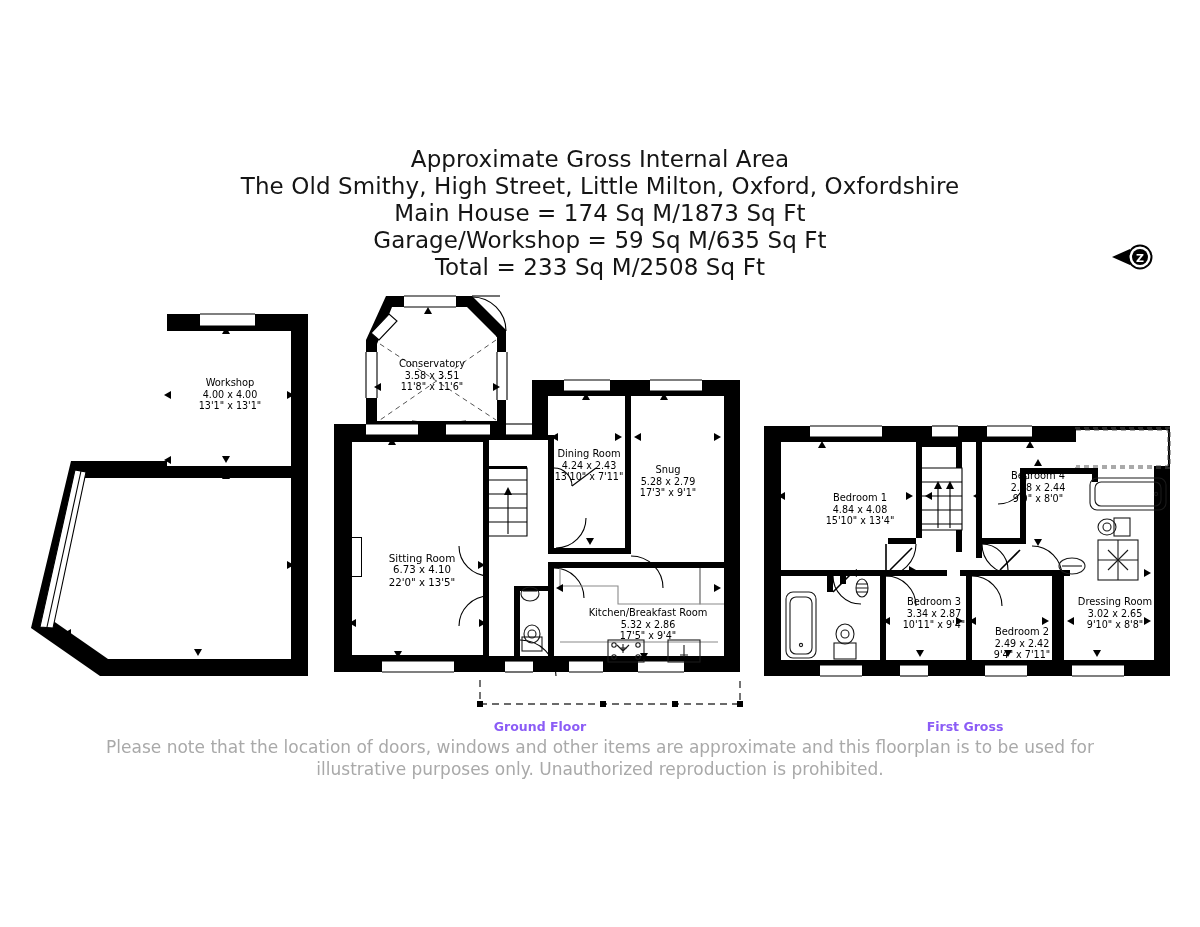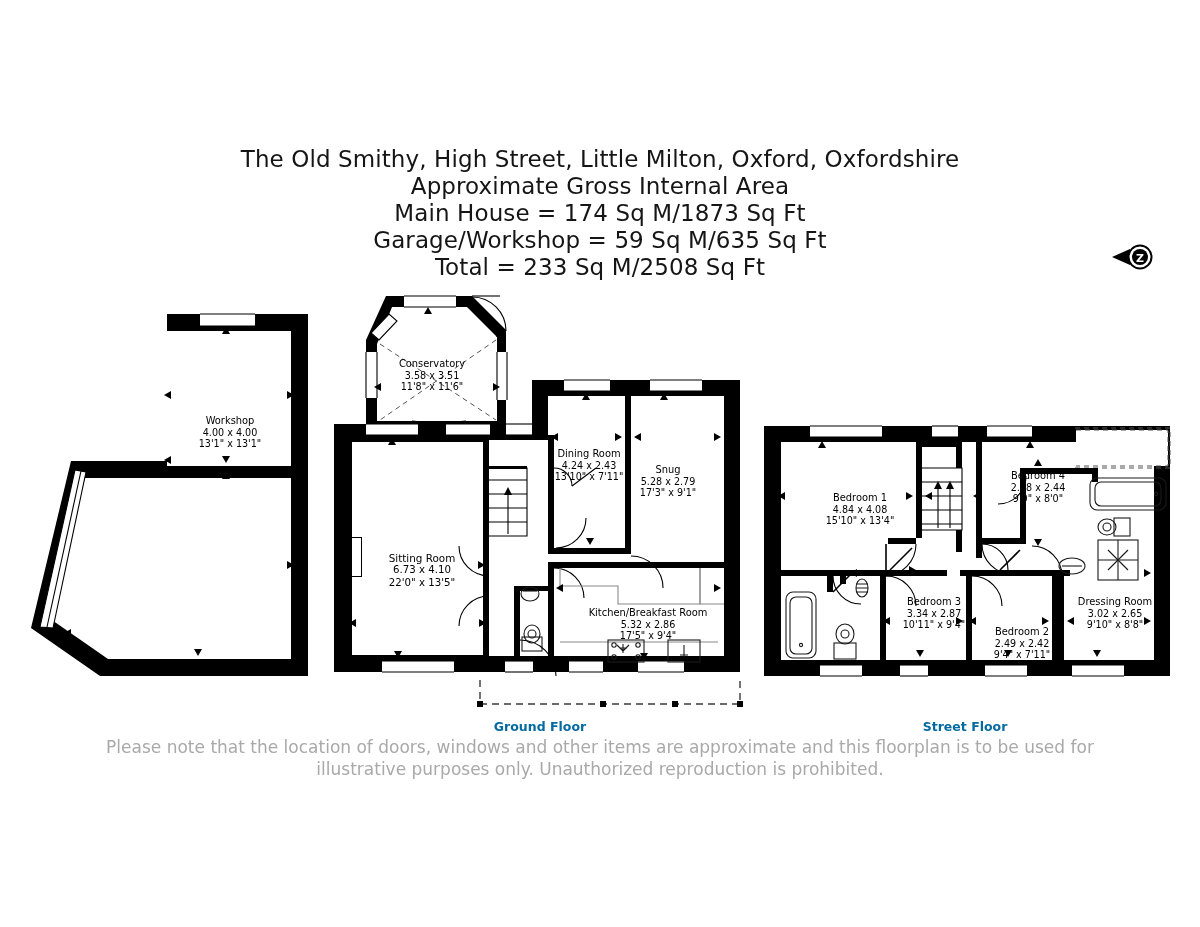--- a/index.html
+++ b/index.html
@@ -16,21 +16,21 @@
     position:absolute;left:0;top:146px;width:1200px;
     text-align:center;line-height:27px;
     font-size:23px;letter-spacing:.1px;color:#151515;
     font-family:"DejaVu Sans","Liberation Sans",sans-serif;
     font-weight:400;
   }
   #heading .ln{display:block;white-space:nowrap;}
 
   
   .floor-caption{
-    position:absolute;font-size:12.5px;font-weight:bold;color:#0369a1;
+    position:absolute;font-size:12.5px;font-weight:bold;color:#8b5cf6;
     text-align:center;white-space:nowrap;
     font-family:"DejaVu Sans","Liberation Sans",sans-serif;
   }
   #cap-ground{left:430px;top:719px;width:220px;}
   #cap-first{left:855px;top:719px;width:220px;}
 
   
   #disclaimer{
     position:absolute;left:60px;top:736px;width:1080px;
     text-align:center;font-size:17px;line-height:22px;color:#a9a9a9;
@@ -63,22 +63,22 @@
   .rlabel .d2{display:block;}
   .rlabel.big{line-height:12.4px;font-size:10.2px;margin-top:16px;}
   .rlabel.big .nm{font-size:10.4px;}
 </style>
 </head>
 <body>
 
 <div id="stage">
 
   <div id="heading">
+    <span class="ln">Approximate Gross Internal Area</span>
     <span class="ln">The Old Smithy, High Street, Little Milton, Oxford, Oxfordshire</span>
-    <span class="ln">Approximate Gross Internal Area</span>
     <span class="ln">Main House = 174 Sq M/1873 Sq Ft</span>
     <span class="ln">Garage/Workshop = 59 Sq M/635 Sq Ft</span>
     <span class="ln">Total = 233 Sq M/2508 Sq Ft</span>
   </div>
 
   <svg id="compass" viewBox="0 0 46 34">
     <path class="wall" d="M2 17 L20 9 L20 25 Z"></path>
     <circle cx="30" cy="17" r="11.5" fill="#fff" stroke="#000" stroke-width="2"></circle>
     <circle cx="30" cy="17" r="8" fill="#000"></circle>
     <text x="30" y="21.5" text-anchor="middle" font-size="11" font-weight="bold" fill="#fff" font-family="DejaVu Sans, sans-serif">Z</text>
@@ -402,21 +402,21 @@
       <path class="arr" d="M1067 621 l7 4 l0 -8 Z"></path>
       <path class="arr" d="M1151 621 l-7 4 l0 -8 Z"></path>
       <path class="arr" d="M1097 657 l4 -7 l-8 0 Z"></path>
       <path class="arr" d="M1151 573 l-7 4 l0 -8 Z"></path>
       <path class="arr" d="M850 573 l7 4 l0 -8 Z"></path>
       <path class="arr" d="M1030 441 l4 7 l-8 0 Z"></path>
       <path class="arr" d="M916 570 l-7 4 l0 -8 Z"></path>
     </g>
   </svg>
 
-  <div class="rlabel" style="left:155px;top:377px;width:150px;margin-top:38px;">
+  <div class="rlabel" style="left:155px;top:377px;width:150px;">
     <span class="nm">Workshop</span>
     <span class="d1">4.00 x 4.00</span>
     <span class="d2">13'1" x 13'1"</span>
   </div>
 
 
   <div class="rlabel" style="left:362px;top:358px;width:140px;">
     <span class="nm">Conservatory</span>
     <span class="d1">3.58 x 3.51</span>
     <span class="d2">11'8" x 11'6"</span>
@@ -470,17 +470,17 @@
     <span class="d2">9'4" x 7'11"</span>
   </div>
 
   <div class="rlabel" style="left:1060px;top:596px;width:110px;">
     <span class="nm">Dressing Room</span>
     <span class="d1">3.02 x 2.65</span>
     <span class="d2">9'10" x 8'8"</span>
   </div>
 
   <div class="floor-caption" id="cap-ground">Ground Floor</div>
-  <div class="floor-caption" id="cap-first">Street Floor</div>
+  <div class="floor-caption" id="cap-first">First Gross</div>
 
   <div id="disclaimer">Please note that the location of doors, windows and other items are approximate and this floorplan is to be used for illustrative purposes only. Unauthorized reproduction is prohibited.</div>
 
 </div>
 
 </body></html>

